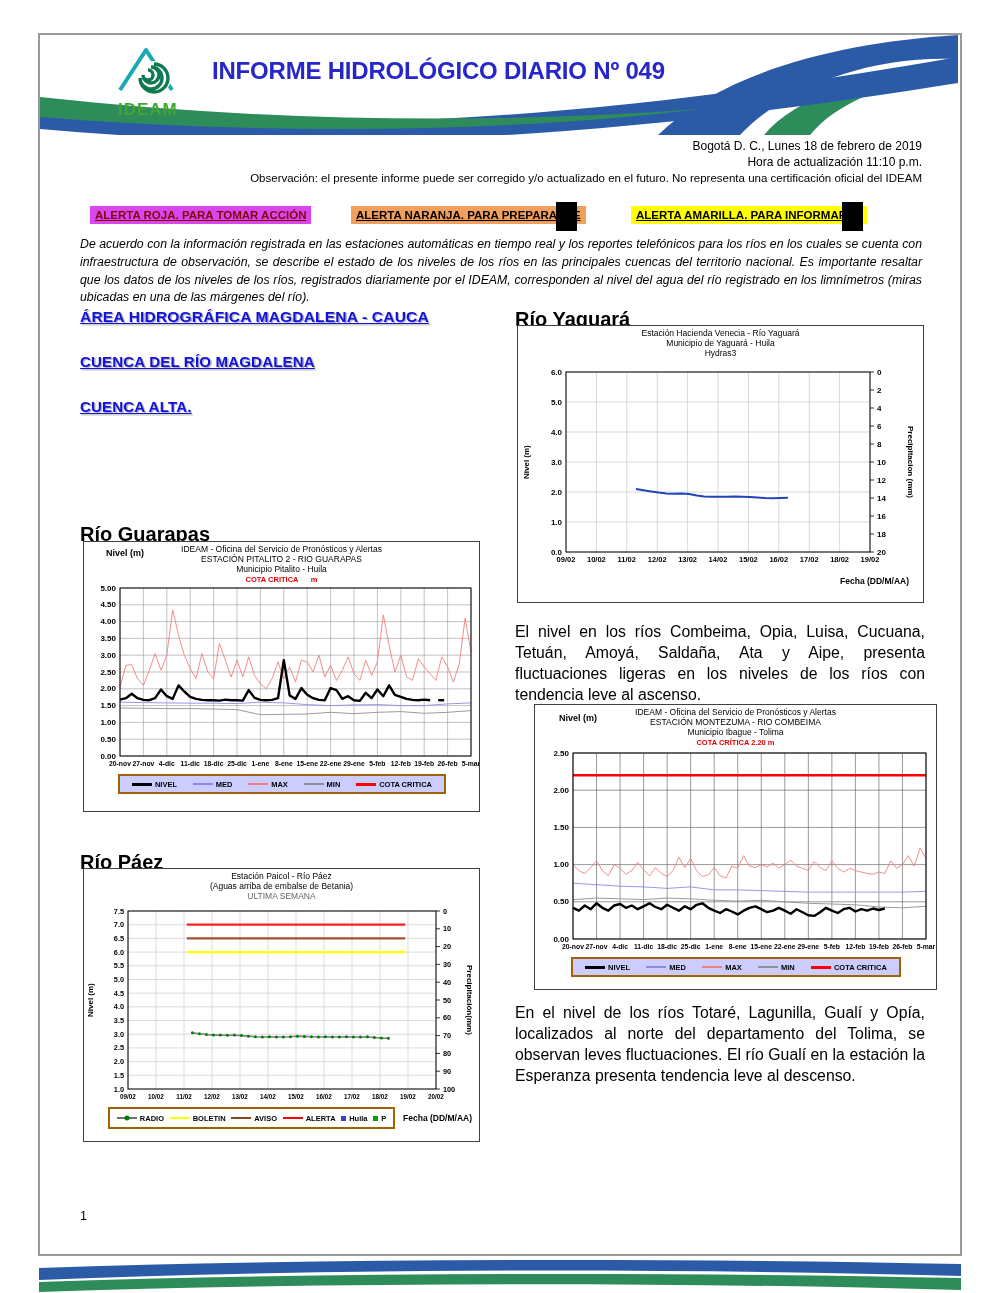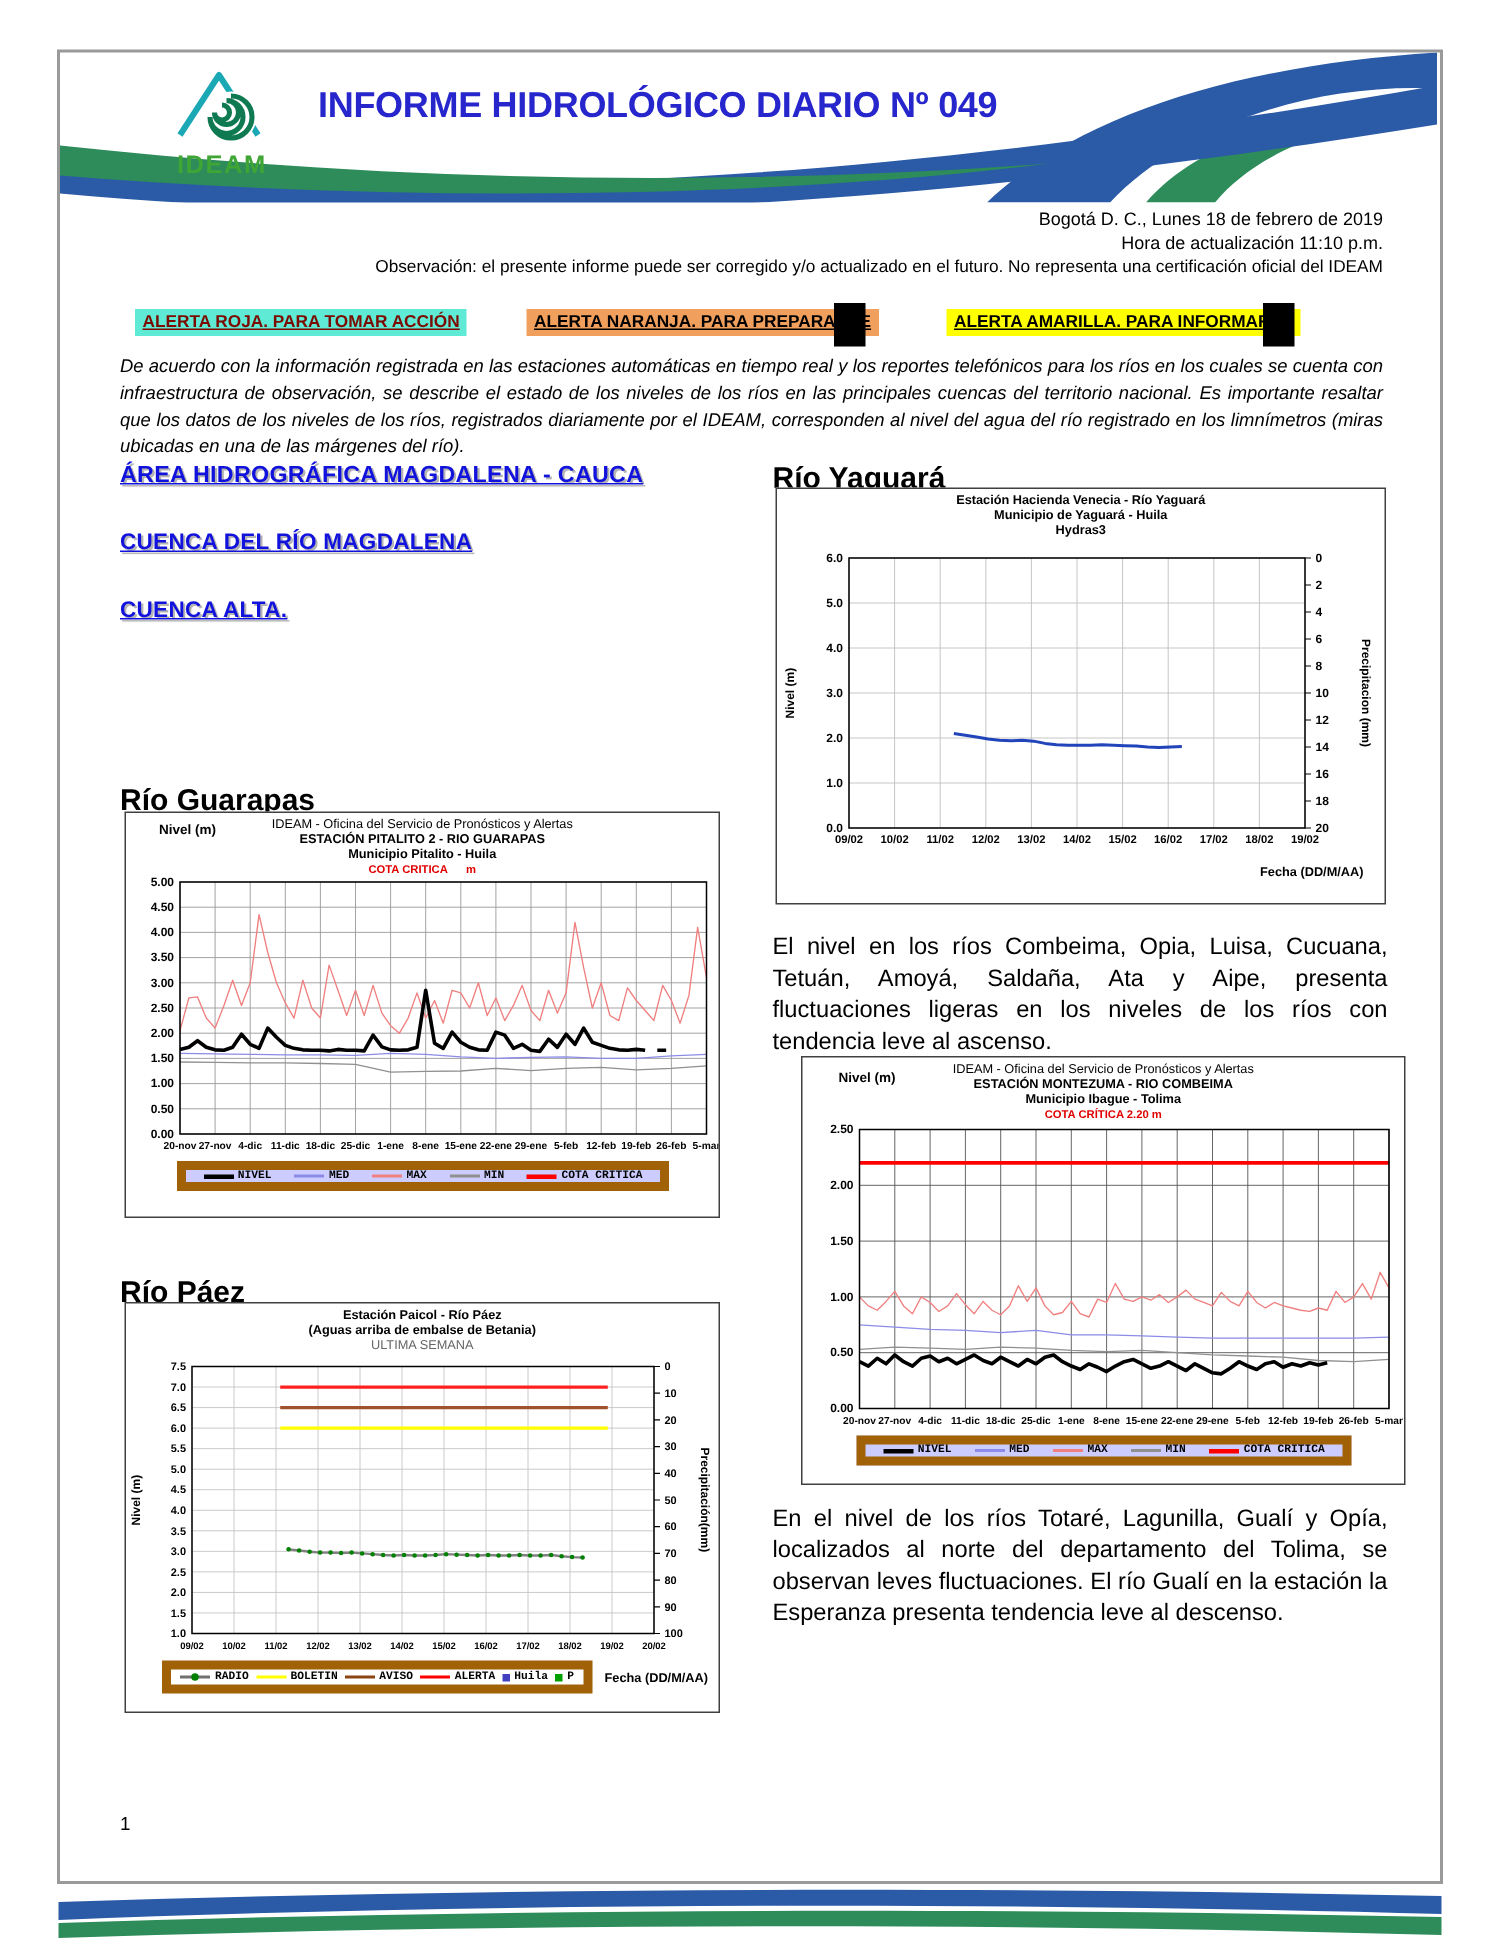--- a/index.html
+++ b/index.html
@@ -25,30 +25,30 @@
             font-size:15.5px;text-shadow:1.4px 1.4px 0 #b4b4b4;letter-spacing:.2px;white-space:nowrap;}
   .rivhead{position:absolute;font-weight:bold;font-size:20px;}
   .para{position:absolute;text-align:justify;font-size:15.8px;line-height:1.33;}
   .pagenum{position:absolute;left:80px;top:1209px;font-size:12.5px;}
 
   
   .chart{position:absolute;border:1.5px solid #404040;background:#fff;}
   .chart svg{position:absolute;left:0;top:0;}
   .ch-titles{position:absolute;left:0;right:0;top:2px;text-align:center;line-height:1.2;z-index:2;}
   .tl-n{font-size:8.5px;}
-  .tl-b{font-size:8.5px;font-weight:bold;}
+  .tl-b{font-size:8.5px;font-weight:normal;}
   .tl-r{font-size:7.5px;font-weight:bold;color:#E00000;}
   .tl-g{font-size:8.5px;color:#666;}
   .ch-corner{position:absolute;font-weight:bold;font-size:9px;z-index:2;white-space:nowrap;}
   .vlab{position:absolute;font-weight:bold;font-size:8px;display:flex;align-items:center;justify-content:center;z-index:2;}
   .vlab-l{writing-mode:vertical-rl;transform:rotate(180deg);}
   .vlab-r{writing-mode:vertical-rl;}
   .ch-legendrow{position:absolute;display:flex;align-items:stretch;z-index:2;}
-  .ch-legend{display:flex;align-items:center;justify-content:space-around;border:6px solid #a16207;
-             font-size:7.5px;font-weight:bold;flex:1;padding:0 4px;font-family:Liberation Mono, monospace;}
+  .ch-legend{display:flex;align-items:center;justify-content:space-around;border:2px solid #a16207;
+             font-size:7.5px;font-weight:bold;flex:1;padding:0 4px;}
   .li{display:inline-flex;align-items:center;gap:3px;white-space:nowrap;}
   .sw{display:inline-block;position:relative;width:20px;}
   .swdot{position:absolute;left:50%;top:50%;width:5px;height:5px;border-radius:50%;transform:translate(-50%,-50%);}
   .mk{display:inline-block;width:5px;height:5px;}
   .fecha{font-weight:bold;font-size:8.5px;white-space:nowrap;align-self:center;}
 </style>
 </head>
 <body>
 
 <div class="page">
@@ -69,21 +69,21 @@
   </svg>
 
   <div class="doc-title">INFORME HIDROLÓGICO DIARIO Nº 049</div>
 
   <div class="dateblock">
     <div>Bogotá D. C., Lunes 18 de febrero de 2019</div>
     <div>Hora de actualización 11:10  p.m.</div>
     <div class="obs">Observación: el presente informe puede ser corregido y/o actualizado en el futuro. No representa una certificación oficial del IDEAM</div>
   </div>
 
-  <div class="alert" style="left:90px;top:206px;background:#5eead4;color:#7B0A00;">ALERTA ROJA. PARA TOMAR ACCIÓN</div>
+  <div class="alert" style="left:90px;top:206px;background:#d946ef;color:#7B0A00;">ALERTA ROJA. PARA TOMAR ACCIÓN</div>
   <div class="alert" style="left:351px;top:206px;background:#F0A05C;color:#000;">ALERTA NARANJA. PARA PREPARARSE</div>
   <div class="redact" style="left:556px;top:202px;"></div>
   <div class="alert" style="left:631px;top:206px;background:#FFFF00;color:#000;">ALERTA AMARILLA. PARA INFORMARSE</div>
   <div class="redact" style="left:842px;top:202px;"></div>
 
   <div class="intro">De acuerdo con la información registrada en las estaciones automáticas en tiempo real y los reportes telefónicos para los ríos en los cuales se cuenta con infraestructura de observación, se describe el estado de los niveles de los ríos en las principales cuencas del territorio nacional. Es importante resaltar que los datos de los niveles de los ríos, registrados diariamente por el IDEAM, corresponden al nivel del agua del río registrado en los limnímetros (miras ubicadas en una de las márgenes del río).</div>
 
   <div class="bluehead" style="left:80px;top:308px;">ÁREA HIDROGRÁFICA MAGDALENA - CAUCA</div>
   <div class="bluehead" style="left:80px;top:353px;font-size:15px;">CUENCA DEL RÍO MAGDALENA</div>
   <div class="bluehead" style="left:80px;top:398px;font-size:15px;">CUENCA ALTA.</div>

